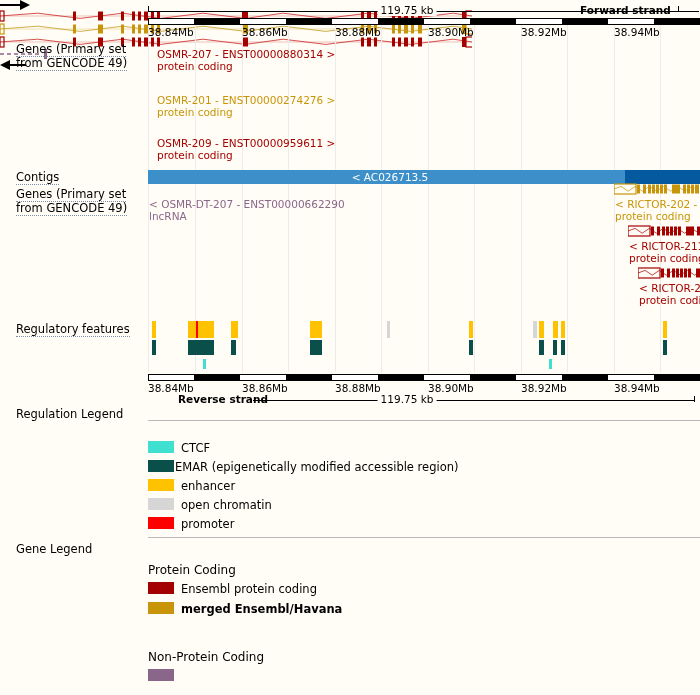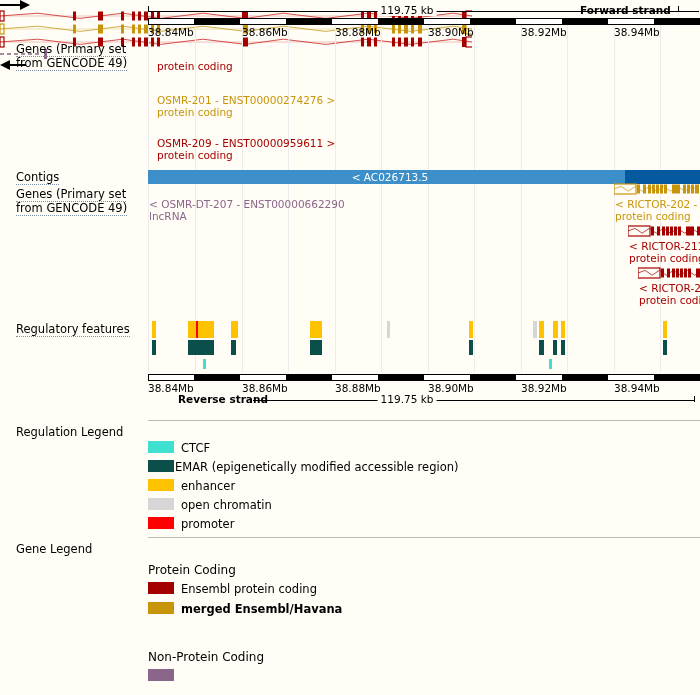--- a/index.html
+++ b/index.html
@@ -123,20 +123,21 @@
         <rect x="367" y="1.5" width="4" height="9" fill="#a50000"></rect>
         <rect x="374" y="1.5" width="3" height="9" fill="#a50000"></rect>
         <rect x="392" y="1.5" width="3" height="9" fill="#a50000"></rect>
         <rect x="398" y="1.5" width="3" height="9" fill="#a50000"></rect>
         <rect x="404" y="1.5" width="4" height="9" fill="#a50000"></rect>
         <rect x="411" y="1.5" width="3" height="9" fill="#a50000"></rect>
         <rect x="418" y="1.5" width="4" height="9" fill="#a50000"></rect>
         <rect x="462" y="1" width="4" height="10" fill="#a50000"></rect>
         <rect x="466" y="1" width="11.2" height="10" fill="none" stroke="#a50000" stroke-width="1.2"></rect>
       </svg></div>
+    <div class="tx-label" style="left:157px;top:48px;color:#a50000;">OSMR-207 - ENST00000880314 &gt;</div>
     <div class="tx-label" style="left:157px;top:60px;color:#a50000;">protein coding</div>
     <div style="left:156px;top:79px;width:472px;height:13px;"><svg width="472" height="13">
         <path d="M0,6 L37.8,3.2 L80.2,8.4 L122.7,3.2 L160.5,8.4 L203.0,3.2 L245.4,8.4 L283.2,3.2 L325.7,8.4 L368.2,3.2 L410.6,8.4 L453.1,3.2 L472,6" stroke="#c8a02a" stroke-width="1" fill="none" opacity="0.85"></path>
         <line x1="0" y1="6" x2="472" y2="6" stroke="#c8a02a" stroke-width="0.6" opacity="0.5"></line>
         <rect x="0" y="1" width="4" height="10" fill="none" stroke="#c8950a" stroke-width="1.2"></rect>
         <rect x="73" y="1.5" width="3" height="9" fill="#c8950a"></rect>
         <rect x="98" y="1.5" width="5" height="9" fill="#c8950a"></rect>
         <rect x="121" y="1.5" width="3" height="9" fill="#c8950a"></rect>
         <rect x="132" y="1.5" width="3" height="9" fill="#c8950a"></rect>
         <rect x="138" y="1.5" width="3" height="9" fill="#c8950a"></rect>
@@ -284,21 +285,21 @@
     <div class="tick-label" style="left:614px;top:382px;">38.94Mb</div>
     <div style="left:148px;top:394px;width:30px;height:10px;"><svg width="30" height="10">
         <polygon points="0,5 10,0 10,10" fill="#000"></polygon>
         <line x1="8" y1="5" x2="26" y2="5" stroke="#000" stroke-width="2"></line>
       </svg></div>
     <div class="strand-label" style="left:178px;top:393px;">Reverse strand</div>
     <div class="ruler-line" style="left:253px;top:400px;width:442px;height:1px;"></div>
     <div class="ruler-line" style="left:694px;top:396px;width:1px;height:6px;"></div>
     <div class="kb-label" style="left:407px;top:393px;transform:translateX(-50%);">119.75 kb</div>
     <div class="legend-rule" style="left:148px;top:420px;width:552px;"></div>
-    <div class="legendlabel" style="top:425px;">Regulation Legend</div>
+    <div class="legendlabel" style="top:407px;">Regulation Legend</div>
     <div class="swatch" style="left:148px;top:441px;background:#40e0d0;"></div>
     <div class="legend-text" style="left:181px;top:442px;">CTCF</div>
     <div class="swatch" style="left:148px;top:460px;background:#0b4f4a;"></div>
     <div class="legend-text" style="left:175px;top:461px;">EMAR (epigenetically modified accessible region)</div>
     <div class="swatch" style="left:148px;top:479px;background:#ffc200;"></div>
     <div class="legend-text" style="left:181px;top:480px;">enhancer</div>
     <div class="swatch" style="left:148px;top:498px;background:#d6d6d6;"></div>
     <div class="legend-text" style="left:181px;top:499px;">open chromatin</div>
     <div class="swatch" style="left:148px;top:517px;background:#ff0000;"></div>
     <div class="legend-text" style="left:181px;top:518px;">promoter</div>

